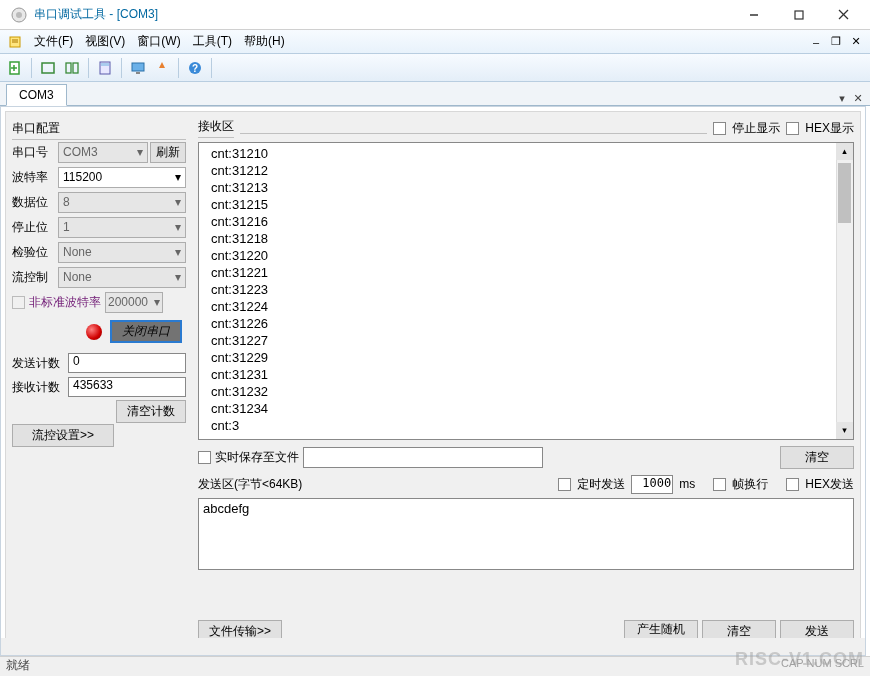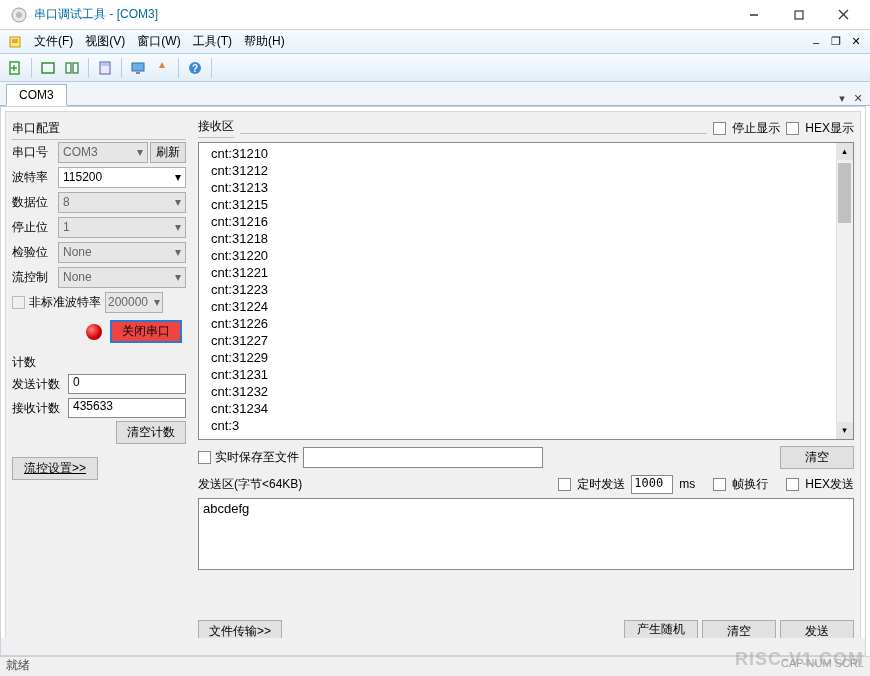--- a/index.html
+++ b/index.html
@@ -36,46 +36,46 @@
 .row .sel.white { background:#fff; color:#000; }
 .row .btn-sm { width: 36px; height: 21px; margin-left: 2px; background: #e1e1e1; border: 1px solid #adadad; font-size: 12px; }
 .chk-row { display:flex; align-items:center; height:22px; gap:4px; }
 .chk { width:13px; height:13px; border:1px solid #888; background:#fff; }
 .chk.dis { background:#f0f0f0; border-color:#bbb; }
 .sel-sm { width:58px; height:21px; background:#e6e6e6; border:1px solid #adadad; font-size:12px; padding:0 2px; color:#666; display:flex; align-items:center; justify-content:space-between;}
 
 .btn-row { display:flex; align-items:center; gap:8px; margin-top:6px; justify-content:flex-end; padding-right:4px;}
 .led { width:16px; height:16px; border-radius:50%; background: radial-gradient(circle at 35% 35%, #ff8080, #d00000 60%, #800000); display:inline-block;}
 .btn { height:23px; padding: 0 10px; background:#e1e1e1; border:1px solid #adadad; font-size:12px; cursor:default; }
-.btn.hl { border:2px solid #2a7ad0; background:#ef4444; }
+.btn.hl { border:2px solid #2a7ad0; background:#737373;font-style:italic; }
 
 .count-group { margin-top:8px; }
 .count-row { display:flex; align-items:center; height:22px; margin-bottom:2px;}
 .count-row label { width:56px; }
 .count-row .inp2 { flex:1; height:20px; border:1px solid #888; background:#fff; padding:0 4px; font-size:12px;}
 .count-btn-row { display:flex; justify-content:flex-end; margin-top:2px;}
 
-.flow-btn { margin-top:12px; width:86px;text-decoration:underline; }
+.flow-btn { width:102px; }
 
 .right-panel { flex:1; padding:6px; display:flex; flex-direction:column; font-size:12px; gap:4px;}
 .recv-header { display:flex; align-items:center; height:20px; gap:6px;}
 .recv-header .title { border-bottom:1px solid #c0c0c0; padding-bottom:2px;}
 .recv-header .sp { flex:1; border-bottom:1px solid #c0c0c0; height:12px;}
 .recv-box { flex:1; background:#fff; border:1px solid #888; padding:2px 12px; font-family: SimSun, monospace; font-size:13px; line-height:17px; overflow:hidden; position:relative; white-space:pre;}
 .recv-box .scrollbar { position:absolute; right:0; top:0; bottom:0; width:17px; background:#f0f0f0; border-left:1px solid #ddd;}
 .recv-box .sb-btn { position:absolute; right:0; width:17px; height:17px; background:#e4e4e4; display:flex; align-items:center; justify-content:center; font-size:9px;}
 .recv-box .sb-thumb { position:absolute; right:2px; top:20px; width:13px; height:60px; background:#c0c0c0;}
 
 .save-row { display:flex; align-items:center; gap:4px; height:26px;}
 .save-row .fname { flex:0 0 240px; height:21px; border:1px solid #888; background:#fff;}
 .save-row .sp2 { flex:1;}
 
 .send-header { display:flex; align-items:center; gap:6px; height:20px;}
 .send-header .sp { flex:1;}
-.send-header .num { width:42px; height:19px; border:1px solid #888; background:#fff; font-family:monospace; font-size:12px; padding:0 2px;}
+.send-header .num { width:42px; height:19px; border:1px solid #888; background:#fff; font-family:monospace; font-size:12px; padding:0 10px;}
 .send-box { height:72px; background:#fff; border:1px solid #888; padding:2px 4px; font-family:monospace; font-size:13px;}
 
 .send-footer { display:flex; align-items:center; gap:4px; height:26px;margin-top:44px;}
 .send-footer .sp { flex:1;}
 
 .hscroll { position:absolute; left:0; right:0; bottom:0; height:17px; background:#f0f0f0; }
 
 .statusbar { position:absolute; left:0; right:0; bottom:0; height:20px; border-top:1px solid #d0d0d0; display:flex; align-items:flex-start; padding:0 6px; font-size:12px; background:#f0f0f0; color:#444;}
 .statusbar .sp { flex:1;}
 .statusbar .right { color:#a0a0a0; font-size:11px;}
@@ -230,34 +230,33 @@
       </div>
       <div class="row">
         <label>流控制</label>
         <div class="sel">
             <span>None</span>
             <span>▾</span>
           </div>
       </div>
       <div class="chk-row">
         <span class="chk dis"></span>
-        <span style="color:#000000;">非标准波特率</span>
+        <span style="color:#701a75;">非标准波特率</span>
         <div class="sel-sm">
             <span>200000</span>
             <span>▾</span>
           </div>
       </div>
 
       <div class="btn-row">
         <span class="led"></span>
         <button class="btn hl">关闭串口</button>
       </div>
 
       <div class="count-group">
-        <div class="group-title" style="border:none;">计数</div>
         <div class="count-row">
           <label>发送计数</label>
           <div class="inp2">0</div>
         </div>
         <div class="count-row">
           <label>接收计数</label>
           <div class="inp2">435633</div>
         </div>
         <div class="count-btn-row">
           <button class="btn">清空计数</button>

